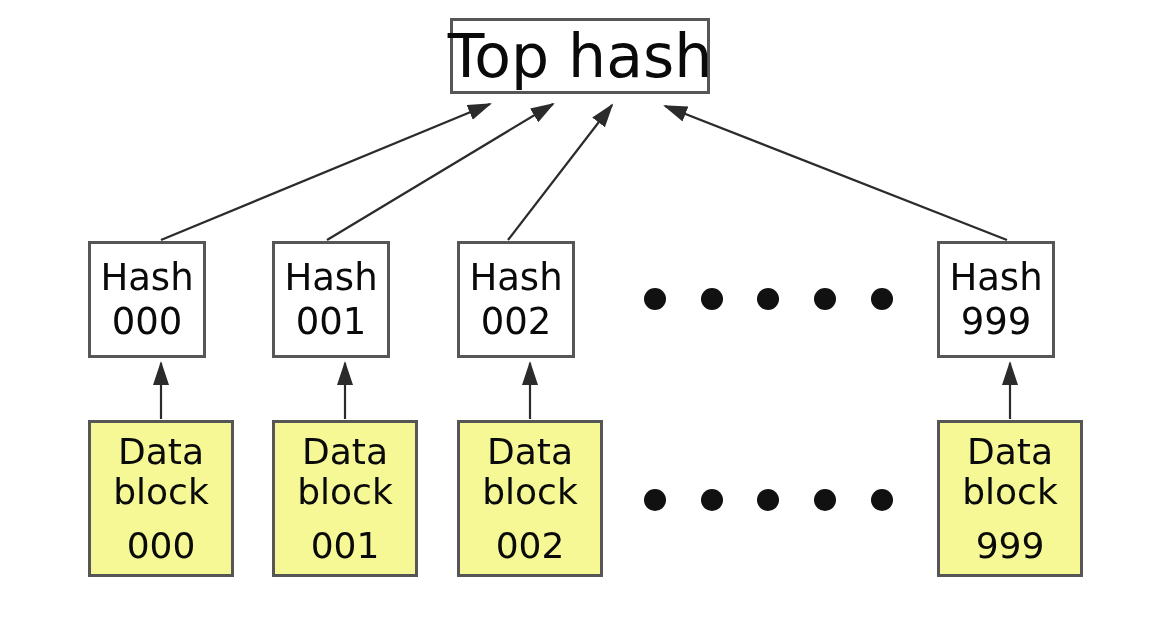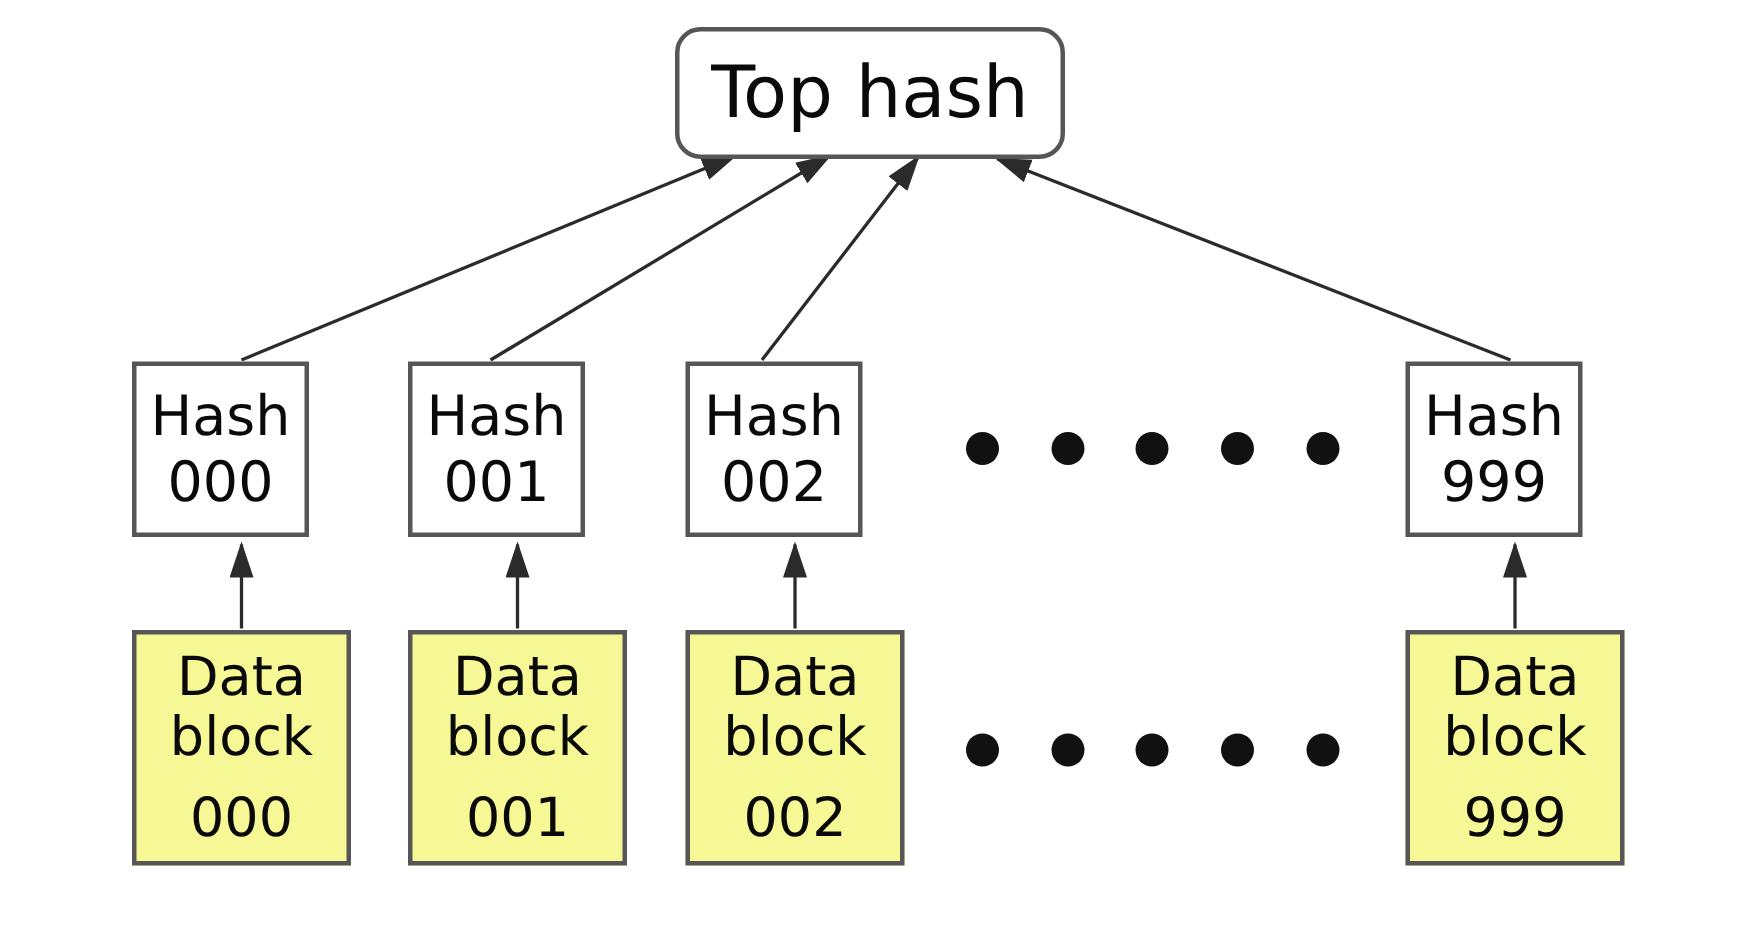--- a/index.html
+++ b/index.html
@@ -45,25 +45,24 @@
     background:var(--node-fill);
     display:flex;
     flex-direction:column;
     align-items:center;
     justify-content:center;
     text-align:center;
     color:var(--text);
   }
   .top-box{
     left:450px; top:18px;
-    width:260px; height:88px;
-    font-size:48px;
+    width:260px; height:76px;
+    font-size:60px;
     line-height:1;
     white-space:nowrap;
-    border-radius:17px;
   }
   .hash-box{
     top:241px;
     width:118px; height:117px;
     font-size:37px;
     line-height:44px;
   }
   .data-box{
     top:420px;
     width:146px; height:157px;

